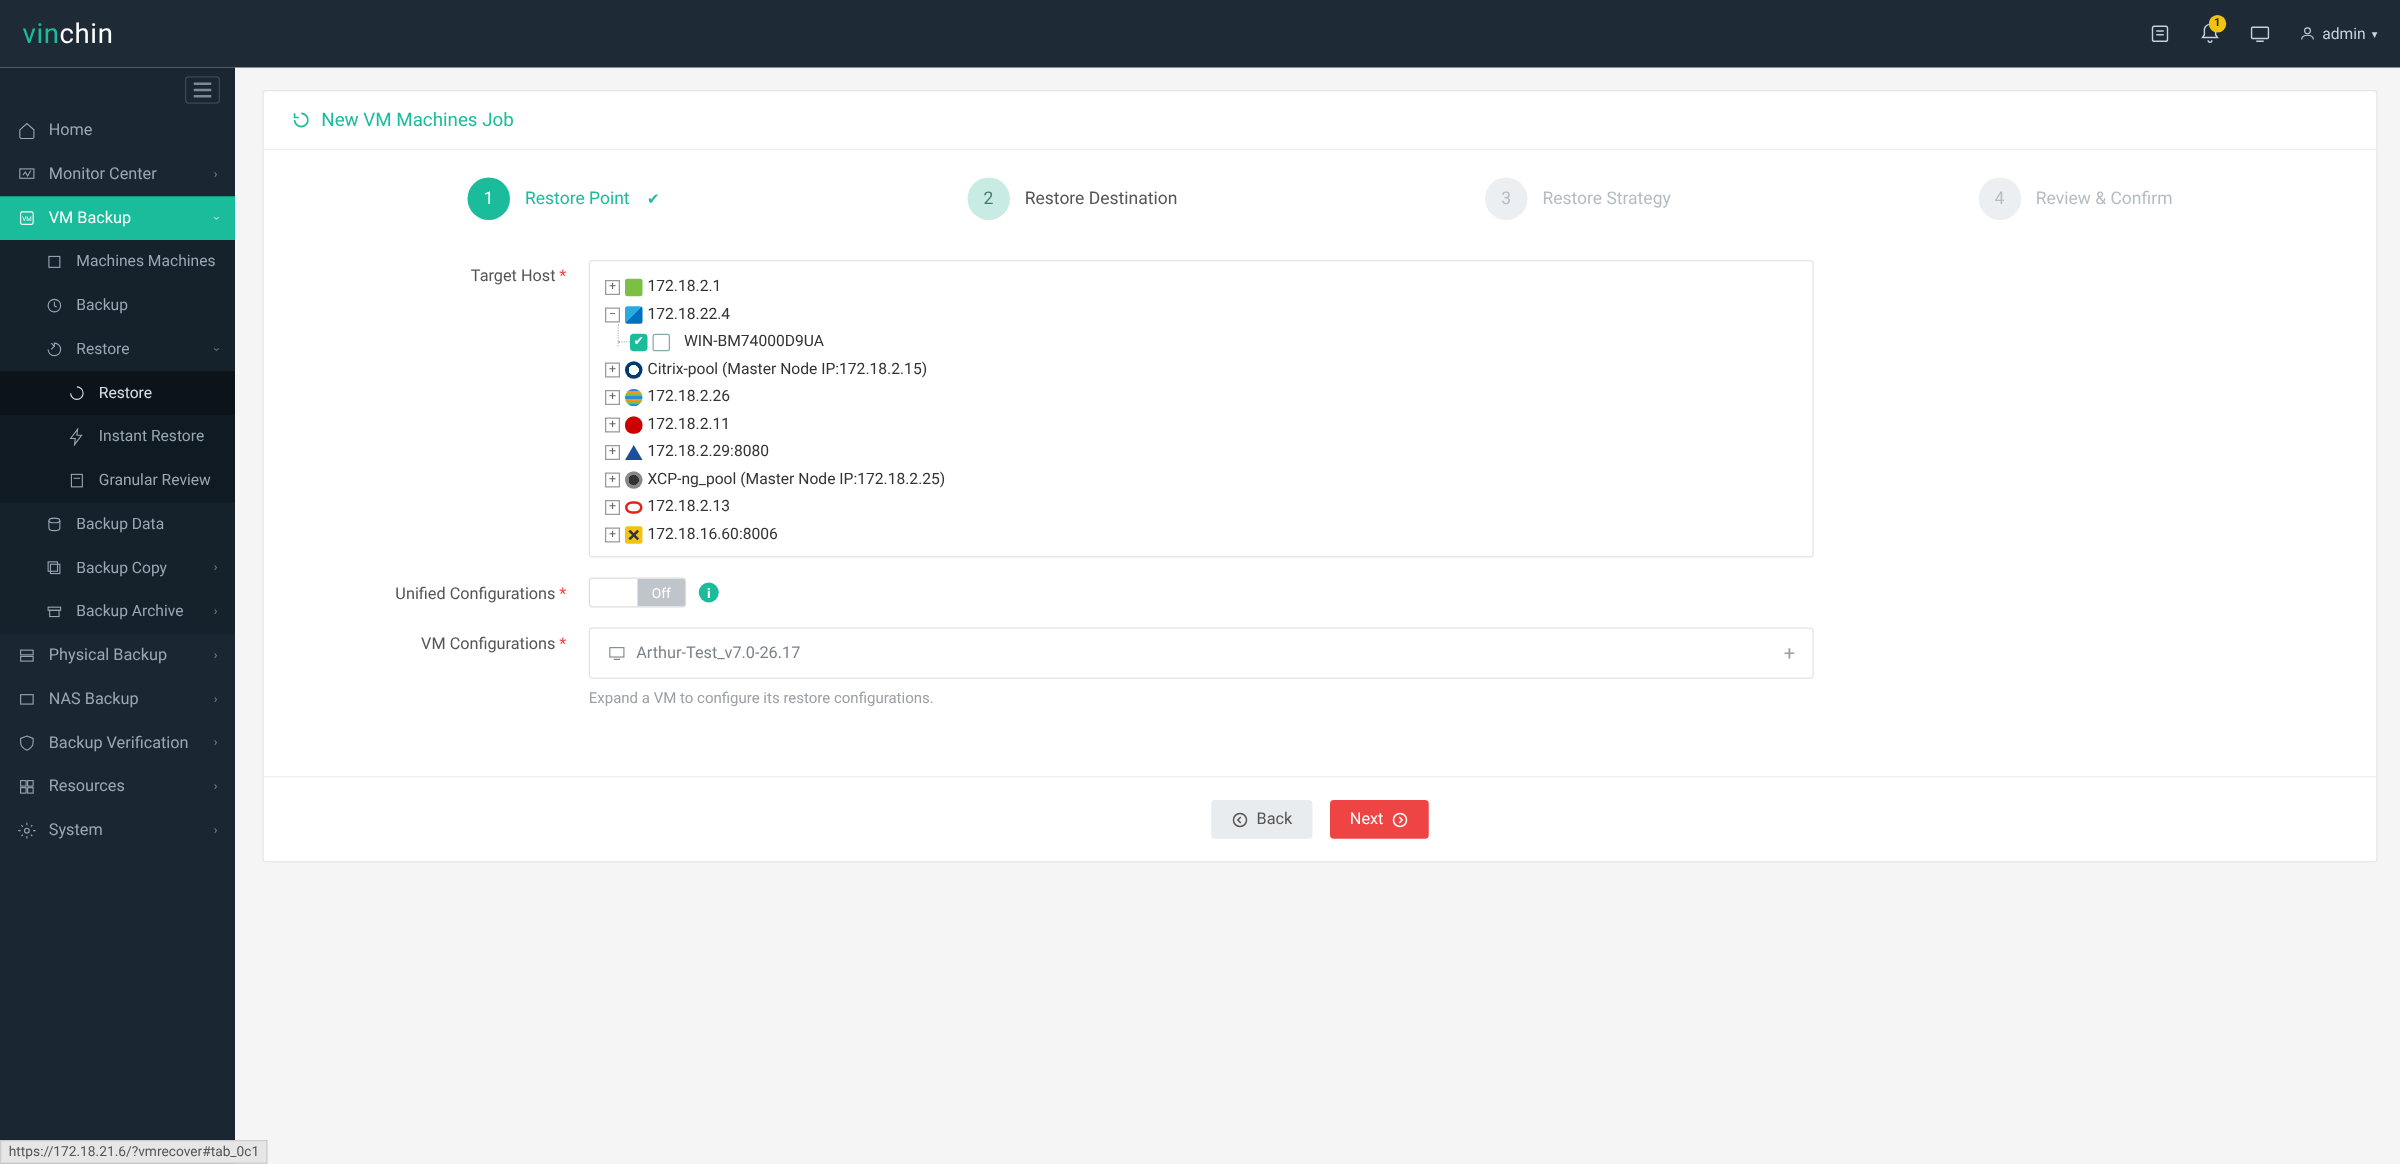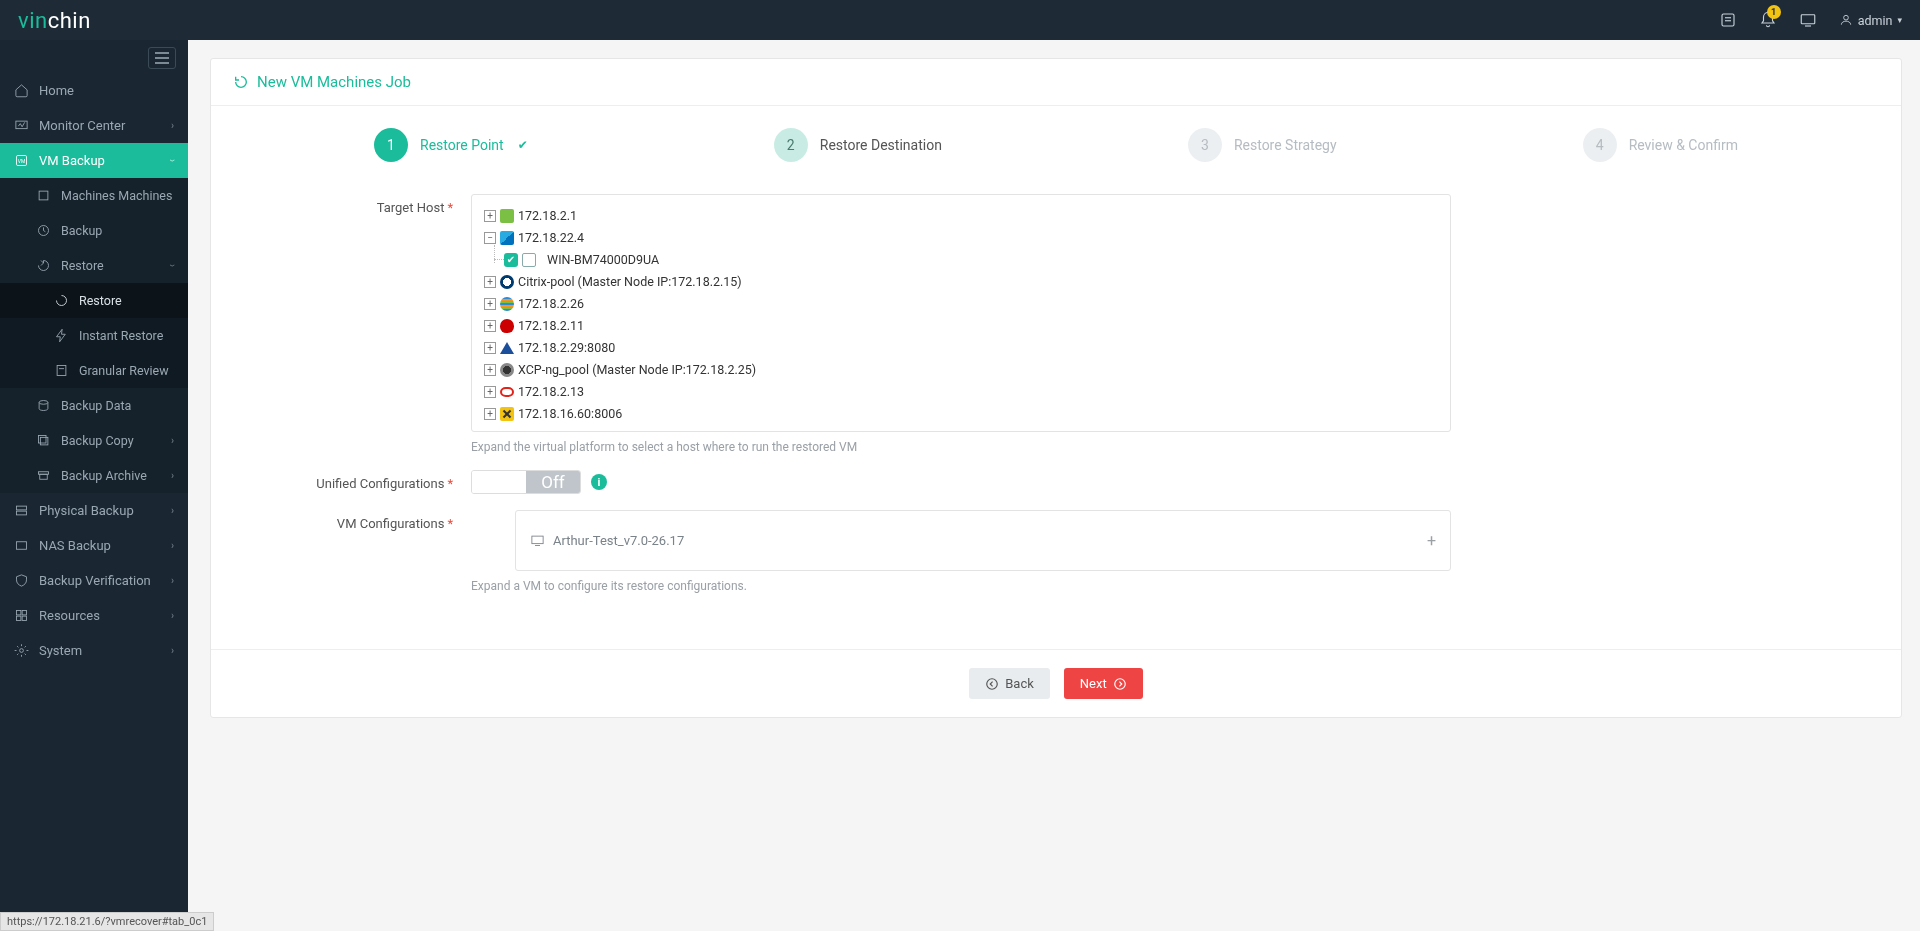--- a/index.html
+++ b/index.html
@@ -1,17 +1,17 @@
 <!DOCTYPE html>
 <html><head>
 <meta charset="utf-8">
 <style>
 * { margin:0; padding:0; box-sizing:border-box; font-family:-apple-system,BlinkMacSystemFont,"Segoe UI",Roboto,Arial,sans-serif; }
 body { background:#f5f5f5; color:#333; font-size:13px; }
-.topbar { background:#1e2b37; height:40px; display:flex; align-items:center; padding:0 18px; justify-content:space-between; }
+.topbar { background:#1e2b37; height:54px; display:flex; align-items:center; padding:0 18px; justify-content:space-between; }
 .brand { font-size:22px; font-weight:400; letter-spacing:0.5px; }
 .brand .b1 { color:#1bbc9b; }
 .brand .b2 { color:#fff; }
 .top-actions { display:flex; align-items:center; gap:22px; color:#c9d2da; }
 .top-icon { position:relative; cursor:pointer; display:flex; align-items:center; }
 .top-icon svg { width:18px; height:18px; fill:none; stroke:#c9d2da; stroke-width:1.5; }
 .badge { position:absolute; top:-6px; left:8px; background:#f2c311; color:#1e2b37; font-size:9px; font-weight:bold; border-radius:50%; width:14px; height:14px; display:flex; align-items:center; justify-content:center; }
 .user-menu { display:flex; align-items:center; gap:5px; cursor:pointer; font-size:12.5px; }
 .layout { display:flex; min-height:calc(100vh - 42px);justify-content:space-between; }
 .sidebar { width:188px; background:#1a2732; color:#9aa8b3; display:flex; flex-direction:column; position:relative; }
@@ -52,25 +52,25 @@
 .form-field { flex:1; max-width:980px; }
 .tree { border:1px solid #e3e3e3; border-radius:3px; padding:10px 12px 6px; font-size:12.5px; color:#333; }
 .tree-node { display:flex; align-items:center; gap:4px; padding:2px 0; line-height:18px; cursor:pointer; }
 .tree-toggle { width:12px; height:12px; border:1px solid #999; font-size:10px; display:inline-flex; align-items:center; justify-content:center; color:#666; background:#fff; }
 .tree-child { margin-left:20px; position:relative; }
 .tree-child::before { content:""; position:absolute; left:-10px; top:-4px; bottom:8px; border-left:1px dotted #bbb; }
 .tree-child .tree-node::before { content:""; width:10px; border-top:1px dotted #bbb; position:absolute; left:-10px; top:10px; }
 .chk { width:14px; height:14px; border-radius:3px; background:#1bbc9b; display:inline-flex; align-items:center; justify-content:center; color:#fff; font-size:10px; }
 .helper { color:#9aa0a6; font-size:12px; margin-top:8px; }
 .toggle { display:inline-flex; border:1px solid #ddd; border-radius:3px; overflow:hidden; height:24px; }
-.toggle span { width:54px; display:flex; align-items:center; justify-content:center; font-size:17px; }
+.toggle span { width:38px; display:flex; align-items:center; justify-content:center; font-size:11px; }
 .toggle .off { background:#bfc5ca; color:#fff; }
 .toggle .on { background:#fff; }
 .info-ic { width:16px; height:16px; border-radius:50%; background:#1bbc9b; color:#fff; font-size:11px; font-weight:bold; display:inline-flex; align-items:center; justify-content:center; margin-left:10px; cursor:pointer; }
-.vm-conf { border:1px solid #e3e3e3; border-radius:3px; padding:20px 14px; display:flex; align-items:center; gap:8px; color:#7a828a;margin-left:44px; }
+.vm-conf { border:1px solid #e3e3e3; border-radius:3px; padding:10px 14px; display:flex; align-items:center; gap:8px; color:#7a828a; }
 .vm-conf .expand { margin-left:auto; color:#9aa0a6; font-size:16px; cursor:pointer; }
 .footer-bar { border-top:1px solid #eee; padding:18px; display:flex; justify-content:center; gap:14px; }
 .btn { padding:8px 16px; border-radius:3px; font-size:13px; cursor:pointer; display:inline-flex; align-items:center; gap:6px; border:none; }
 .btn-back { background:#e9ecee; color:#555; }
 .btn-next { background:#ef4444; color:#fff; }
 .btn svg { width:14px; height:14px; stroke:currentColor; fill:none; stroke-width:2; }
 
 .ico { width:14px; height:14px; border-radius:2px; display:inline-block; }
 .ico-vmware { background:#7bbf44; }
 .ico-win { background:linear-gradient(135deg,#29abe2 50%,#0071bc 50%); }
@@ -374,21 +374,20 @@
                   <span class="tree-toggle">+</span>
                   <span class="ico ico-oval"></span>
                   <span>172.18.2.13</span>
                 </div>
               <div class="tree-node">
                   <span class="tree-toggle">+</span>
                   <span class="ico ico-x"></span>
                   <span>172.18.16.60:8006</span>
                 </div>
             </div>
-            <div class="helper">Expand the virtual platform to select a host where to run the restored VM</div>
           </div>
         </div>
 
         <div class="form-row">
           <div class="form-label"><span>Unified Configurations</span><span class="req">*</span></div>
           <div class="form-field" style="display:flex;align-items:center;">
             <div class="toggle">
                 <span class="on"></span>
                 <span class="off">Off</span>
               </div>

